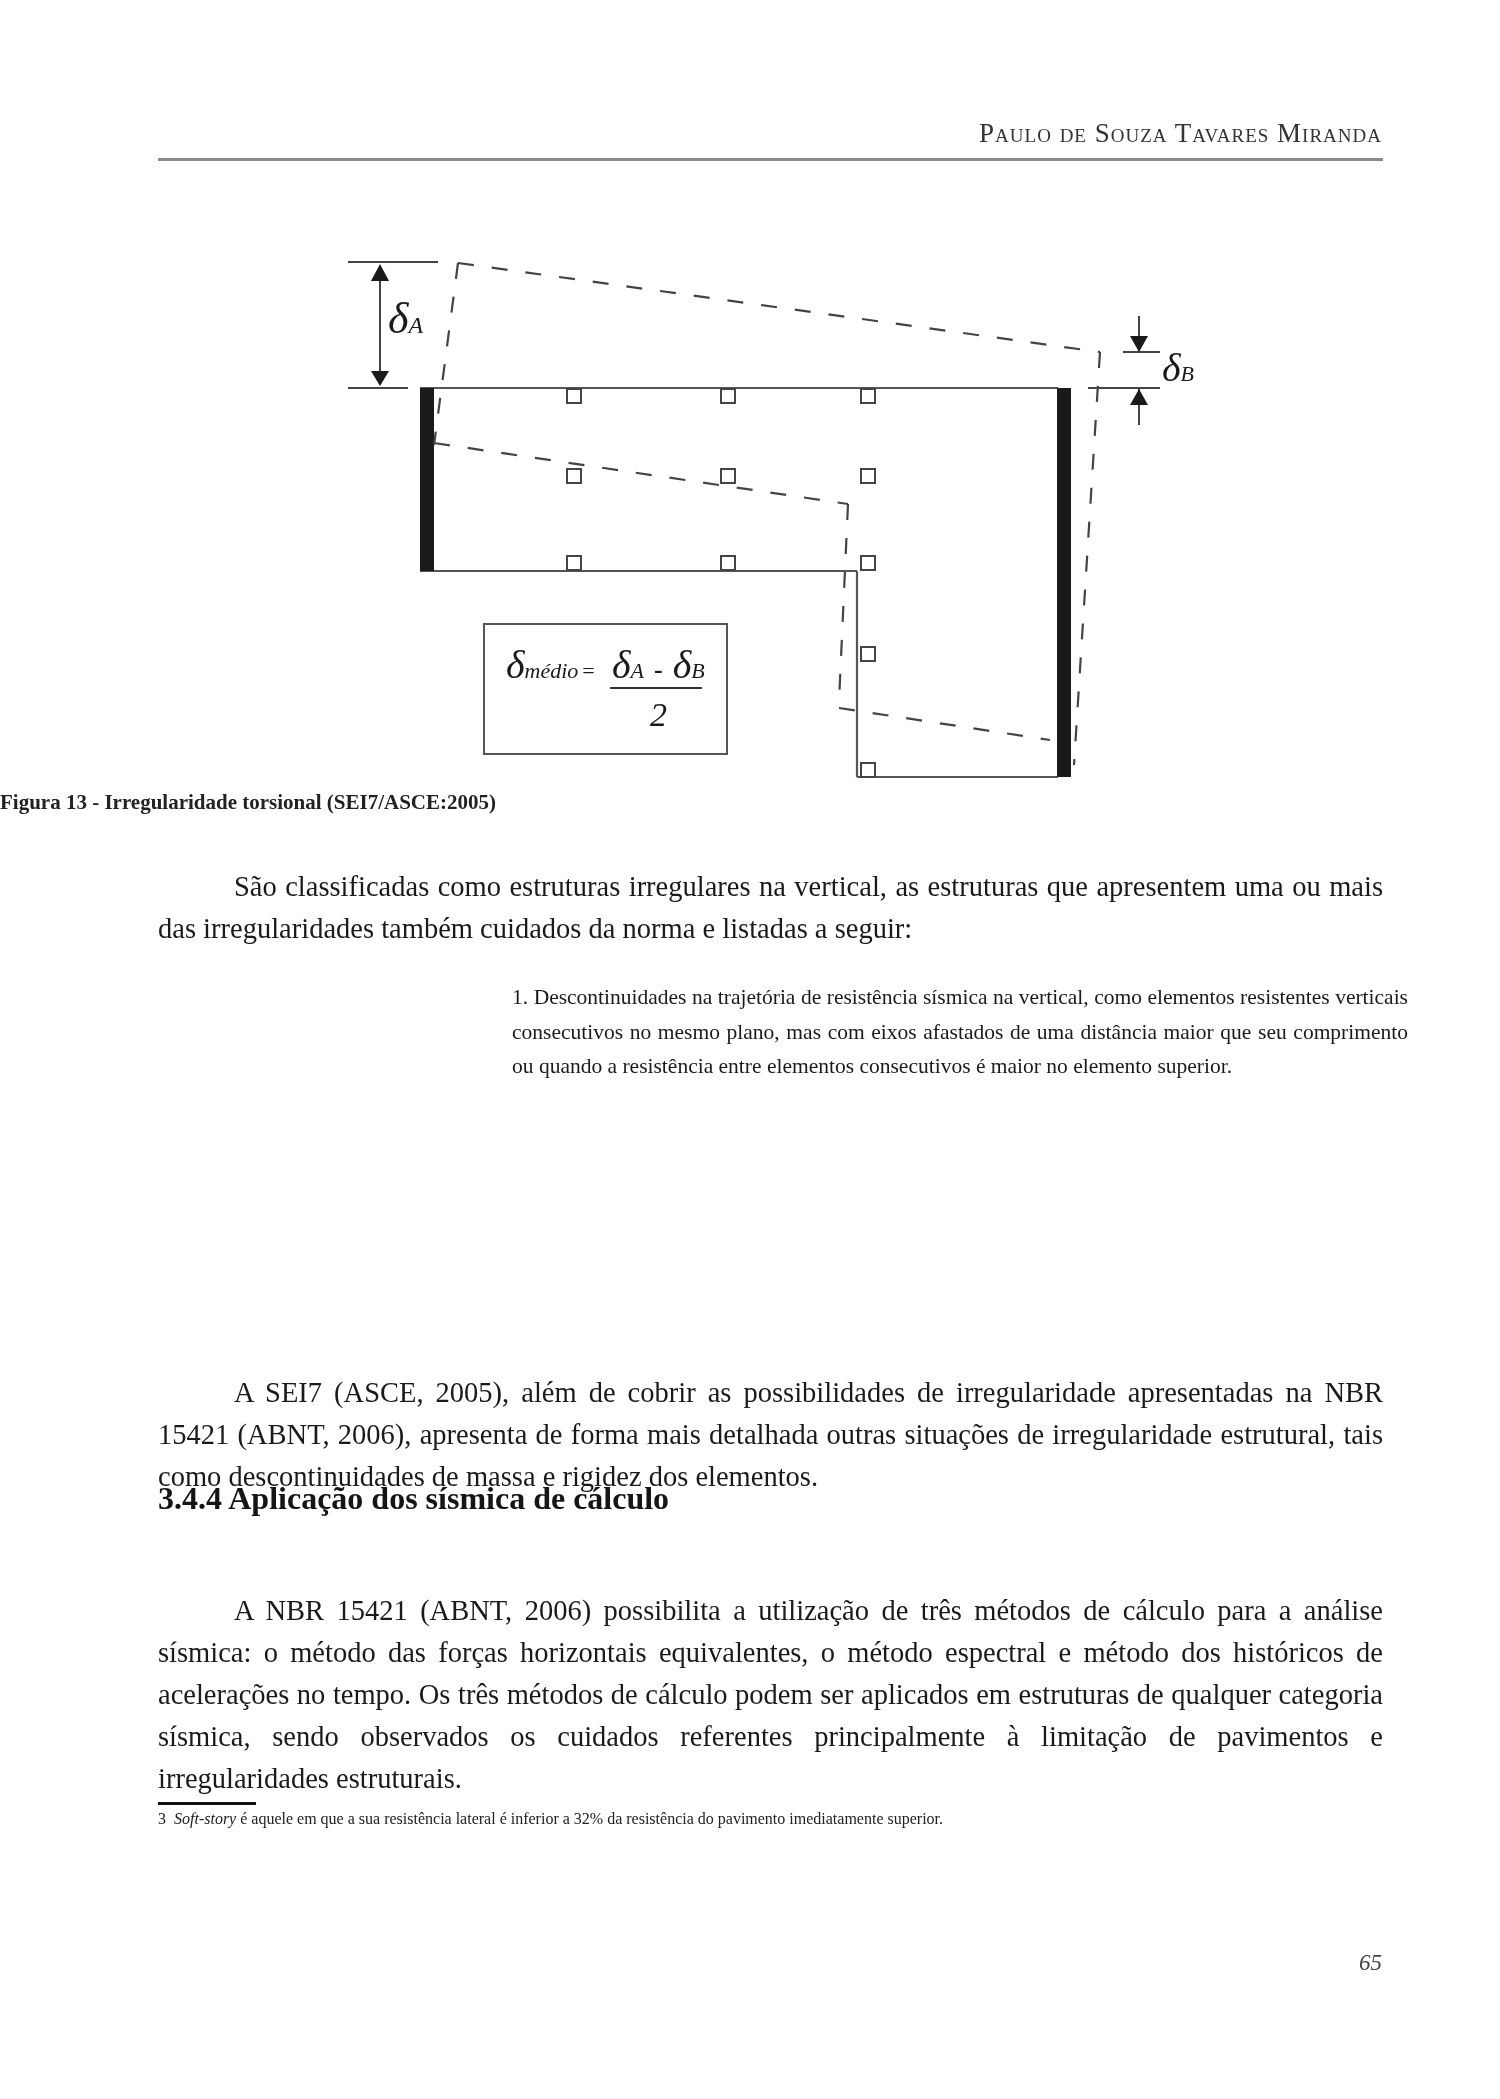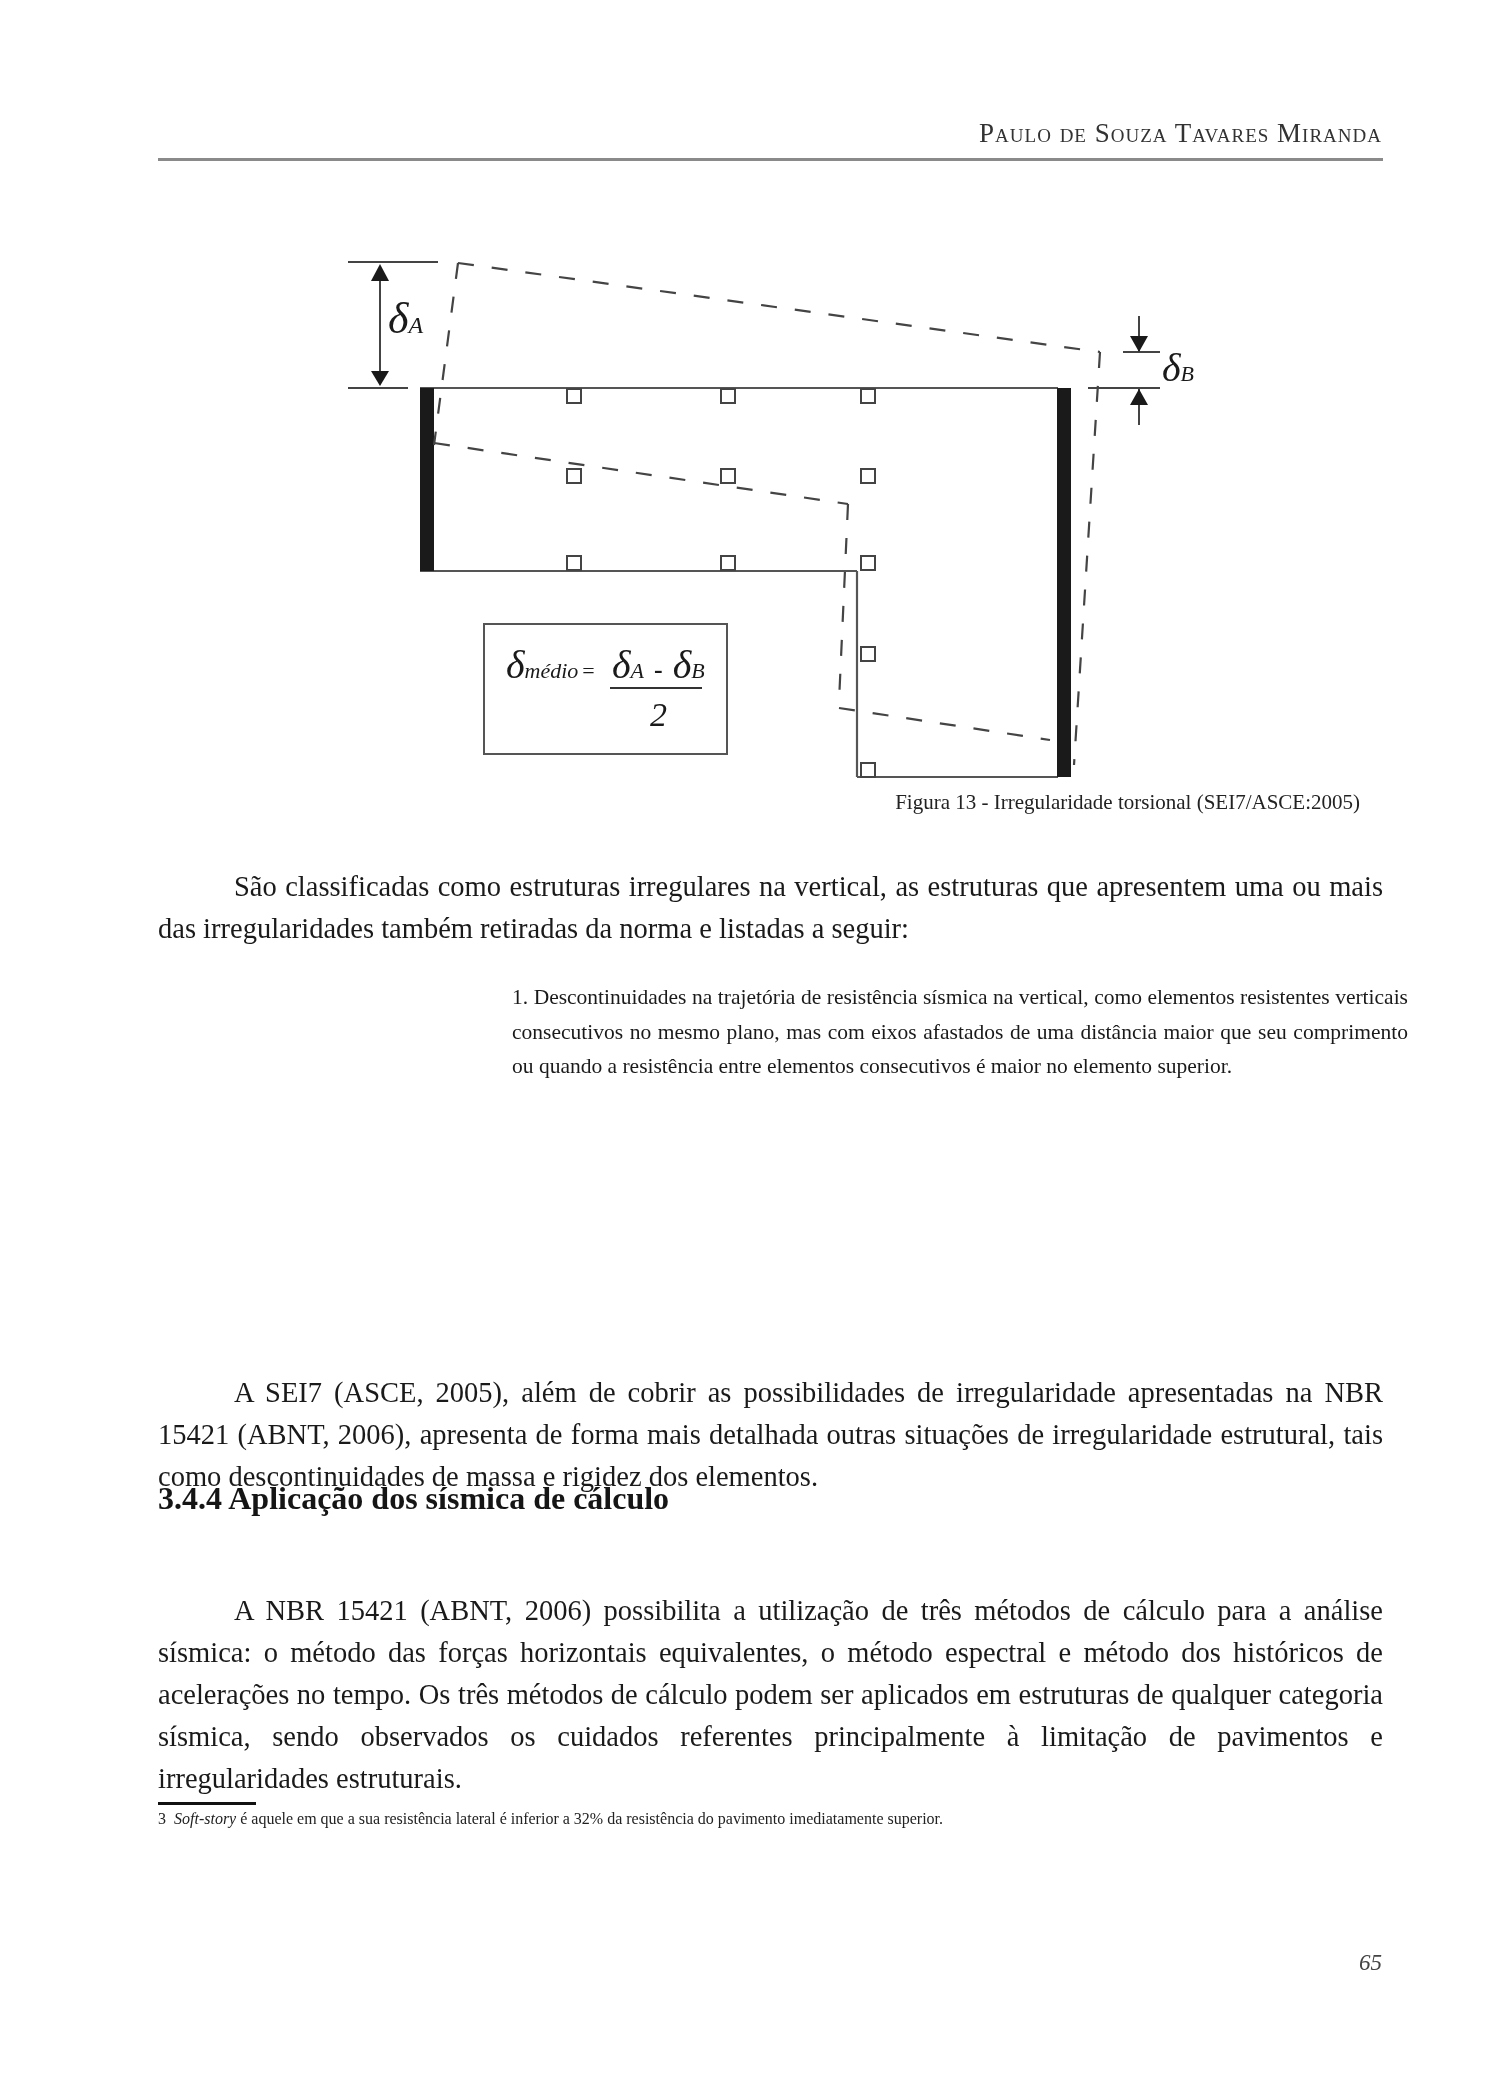--- a/index.html
+++ b/index.html
@@ -2,21 +2,21 @@
 <html><head>
 <meta charset="utf-8">
 <style>
   html, body { margin: 0; padding: 0; background: #ffffff; }
   body { width: 1500px; height: 2099px; position: relative; overflow: hidden;
          font-family: "Liberation Serif", "DejaVu Serif", serif; color: #1e1e1e; }
   .header-author { position: absolute; right: 118px; top: 118px; font-size: 27px;
          font-variant: small-caps; letter-spacing: 1px; color: #333; font-family: Liberation Serif, serif; }
   .header-rule { position: absolute; left: 158px; top: 158px; width: 1225px; height: 3px; background: #8a8a8a; }
   .figure { position: absolute; left: 0; top: 0; width: 1500px; height: 800px; }
-  .caption { position: absolute; left: 0; width: 1360px; top: 790px; text-align: right; font-size: 21px; color: #222; }
+  .caption { position: absolute; left: 0; width: 1360px; top: 790px; text-align: left; font-size: 21px; color: #222; font-weight: bold; }
   .para { position: absolute; left: 158px; width: 1225px; font-size: 28.5px; line-height: 42px; text-align: justify; color: #1a1a1a; }
   .para .indent { display: inline-block; width: 76px; }
   .quote { position: absolute; left: 472px; width: 896px; font-size: 21.5px; line-height: 34.5px; text-align: justify; color: #1a1a1a; }
   .quote p { margin: 0; }
   .section-title { position: absolute; left: 158px; top: 1480px; font-size: 32px; font-weight: bold; color: #151515; }
   .fn-rule { position: absolute; left: 158px; top: 1802px; width: 98px; height: 3px; background: #111; }
   .footnote { position: absolute; left: 158px; top: 1810px; font-size: 16px; color: #222; }
   .footnote .fn-num { margin-right: 8px; }
   .page-number { position: absolute; right: 118px; top: 1950px; font-size: 23px; color: #444; font-style: italic; }
   sup { font-size: 12px; vertical-align: 11px; line-height: 0; }
@@ -84,21 +84,21 @@
   <g fill="#1a1a1a" class="fig-label">
     <text x="506" y="678" font-size="40" font-style="italic"><tspan>δ</tspan><tspan font-size="22">médio</tspan><tspan font-size="22" font-style="normal" dx="4">=</tspan></text>
     <text x="612" y="678" font-size="40" font-style="italic"><tspan>δ</tspan><tspan font-size="22">A</tspan><tspan font-size="26" font-style="normal" font-weight="bold" dx="10">-</tspan><tspan dx="10">δ</tspan><tspan font-size="22">B</tspan></text>
     <line x1="610" y1="688" x2="702" y2="688" stroke="#333" stroke-width="2"></line>
     <text x="650" y="726" font-size="34" font-style="italic">2</text>
   </g>
 </svg>
 
 <div class="caption">Figura 13 - Irregularidade torsional (SEI7/ASCE:2005)</div>
 
-<div class="para" style="top: 866px;"><span class="indent"></span><span>São classificadas como estruturas irregulares na vertical, as estruturas que apresentem uma ou mais das irregularidades também retiradas da norma e listadas a seguir:</span></div>
+<div class="para" style="top: 866px;"><span class="indent"></span><span>São classificadas como estruturas irregulares na vertical, as estruturas que apresentem uma ou mais das irregularidades também cuidados da norma e listadas a seguir:</span></div>
 
 <div class="quote" style="top: 980px; margin-left: 40px;">
   <p>1. Descontinuidades na trajetória de resistência sísmica na vertical, como elementos resistentes verticais consecutivos no mesmo plano, mas com eixos afastados de uma distância maior que seu comprimento ou quando a resistência entre elementos consecutivos é maior no elemento superior.</p>
 </div>
 
 <div class="para" style="top: 1372px;"><span class="indent"></span><span>A SEI7 (ASCE, 2005), além de cobrir as possibilidades de irregularidade apresentadas na NBR 15421 (ABNT, 2006), apresenta de forma mais detalhada outras situações de irregularidade estrutural, tais como descontinuidades de massa e rigidez dos elementos.</span></div>
 
 <div class="section-title">3.4.4 Aplicação dos sísmica de cálculo</div>
 
 <div class="para" style="top: 1590px;"><span class="indent"></span><span>A NBR 15421 (ABNT, 2006) possibilita a utilização de três métodos de cálculo para a análise sísmica: o método das forças horizontais equivalentes, o método espectral e método dos históricos de acelerações no tempo. Os três métodos de cálculo podem ser aplicados em estruturas de qualquer categoria sísmica, sendo observados os cuidados referentes principalmente à limitação de pavimentos e irregularidades estruturais.</span></div>

